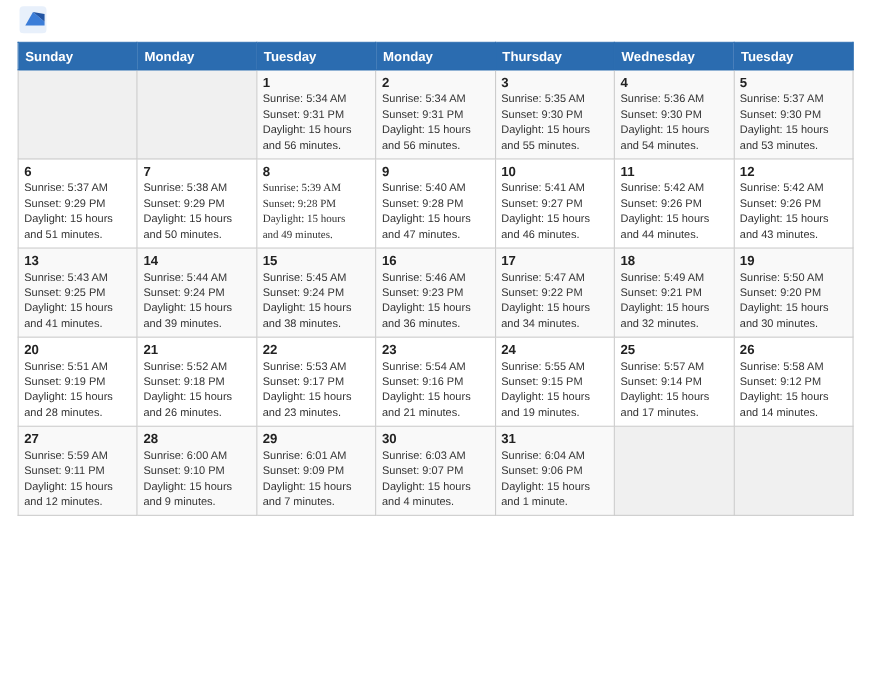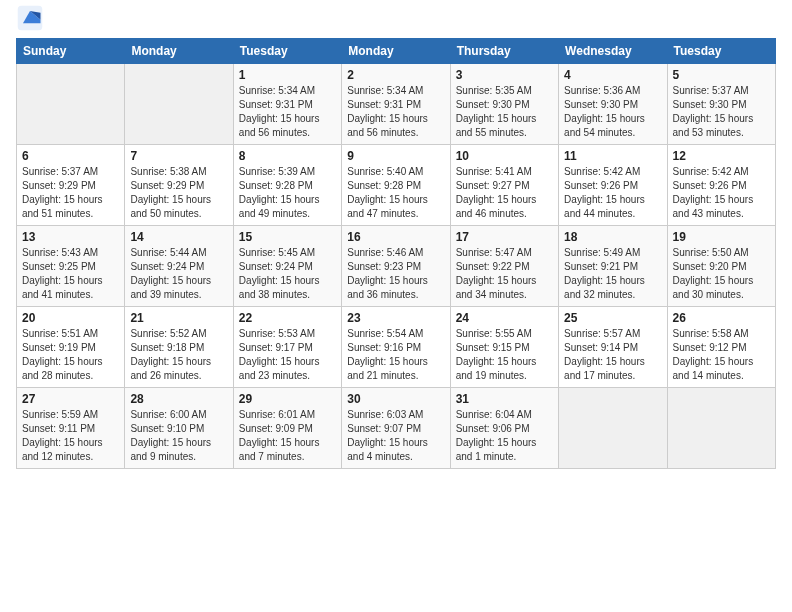--- a/index.html
+++ b/index.html
@@ -190,21 +190,21 @@
           </td>
           <td>
             <span class="day-num">7</span>
             <div class="day-detail" style="white-space: pre-line;">Sunrise: 5:38 AM
 Sunset: 9:29 PM
 Daylight: 15 hours
 and 50 minutes.</div>
           </td>
           <td>
             <span class="day-num">8</span>
-            <div class="day-detail" style="white-space: pre-line;">Sunrise: 5:39 AM
+            <div class="day-detail" style="white-space: pre-line; font-family: Liberation Serif, serif;">Sunrise: 5:39 AM
 Sunset: 9:28 PM
 Daylight: 15 hours
 and 49 minutes.</div>
           </td>
           <td>
             <span class="day-num">9</span>
             <div class="day-detail" style="white-space: pre-line;">Sunrise: 5:40 AM
 Sunset: 9:28 PM
 Daylight: 15 hours
 and 47 minutes.</div>

